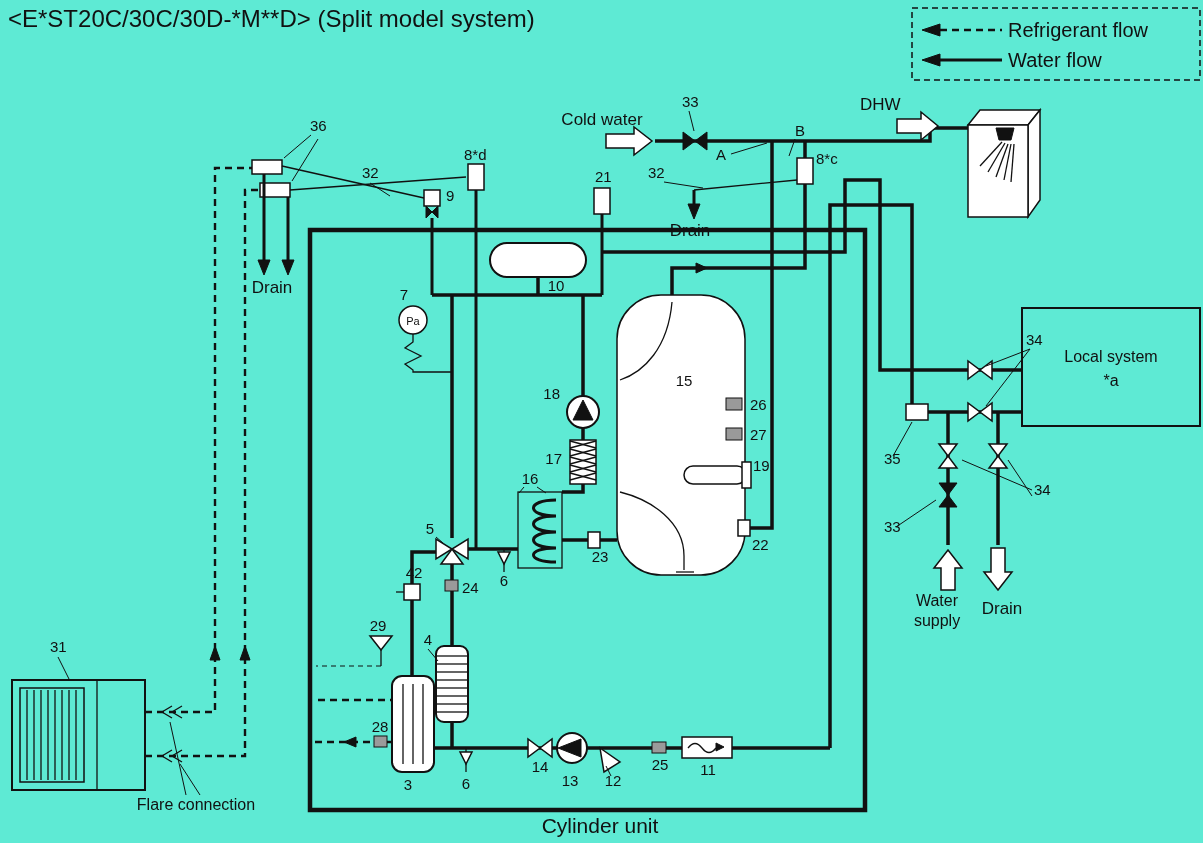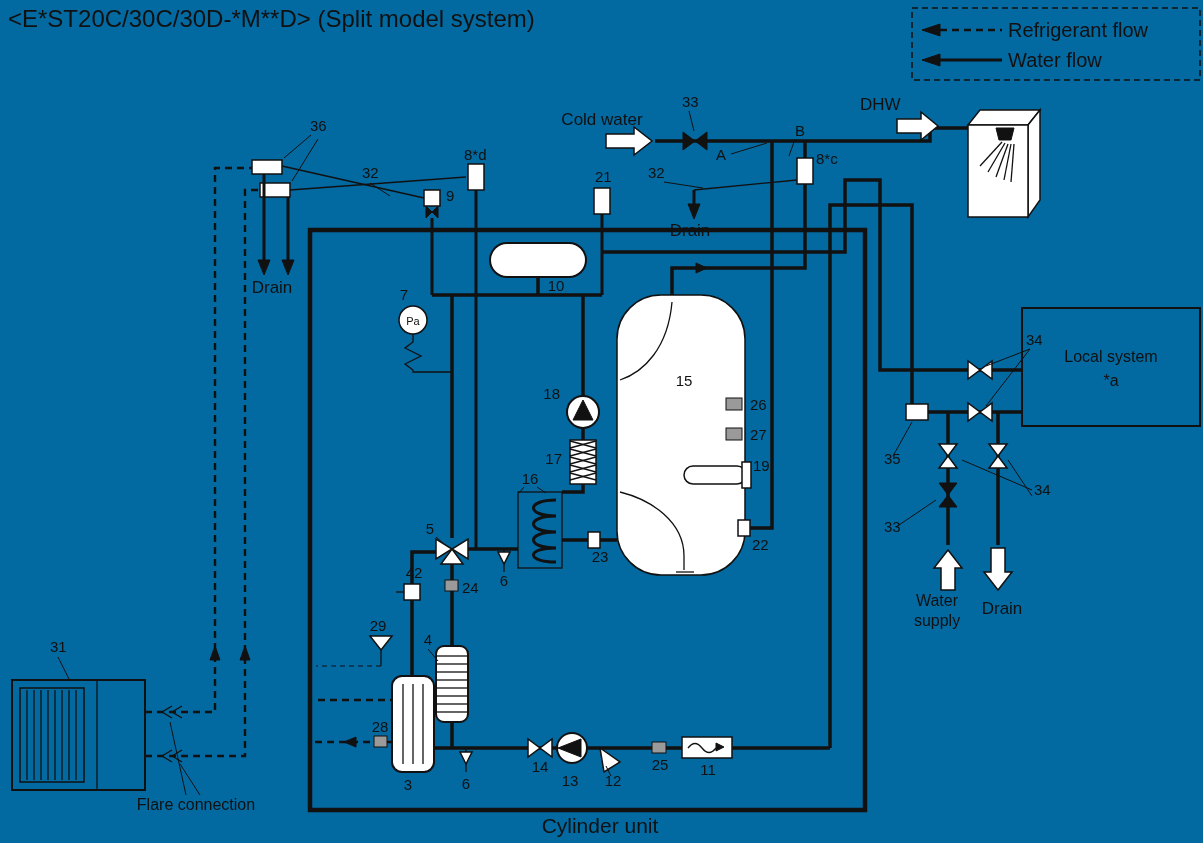--- a/index.html
+++ b/index.html
@@ -1,16 +1,16 @@
 <!DOCTYPE html>
 <html><head>
 <meta charset="utf-8">
 <style>
   html,body{margin:0;padding:0;background:#fff;}
-  .stage{position:relative;width:1203px;height:843px;background:#0369a1;overflow:hidden;}
+  .stage{position:relative;width:1203px;height:843px;background:#5eead4;overflow:hidden;}
   svg{position:absolute;left:0;top:0;}
   text{fill:#111;font-family:"Liberation Sans",sans-serif;}
   .t11{font-size:11px}.t15{font-size:15px}.t16{font-size:16px}.t17{font-size:17px}
   .t20{font-size:20px}.t21{font-size:21px}.t24{font-size:24px}
   .mid{text-anchor:middle}.end{text-anchor:end}
   .pipe{stroke:#111;stroke-width:3.5;fill:none}
   .pipe3{stroke:#111;stroke-width:3;fill:none}
   .thin{stroke:#111;stroke-width:1.3;fill:none}
   .ptr{stroke:#111;stroke-width:1;fill:none}
   .ref{stroke:#111;stroke-width:2.4;fill:none;stroke-dasharray:7 5}

